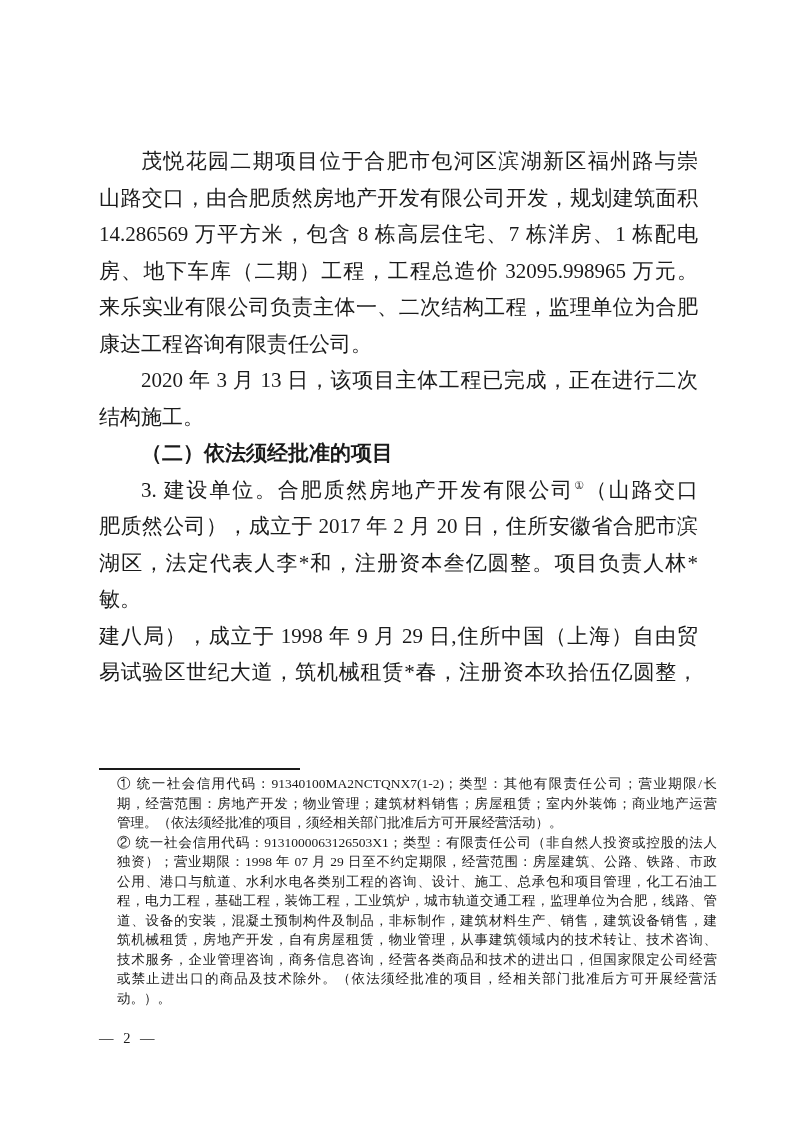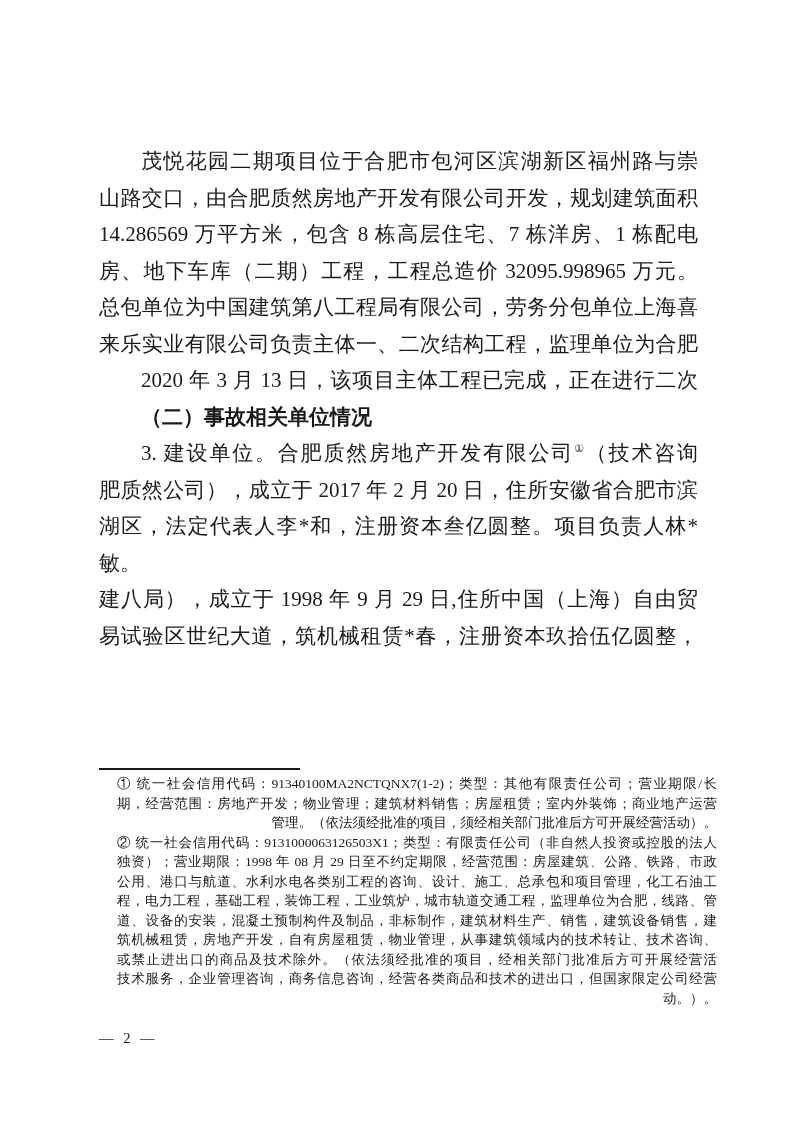--- a/index.html
+++ b/index.html
@@ -57,21 +57,21 @@
     position: absolute;
     left: 99px;
     top: 774px;
     width: 600px;
     margin-left: 18px;
   }
   .fline {
     font-size: 13.5px;
     height: 19.5px;
     line-height: 19.5px;
-    text-align: right;
+    text-align: left;
     color: #1a1a1a;
   }
   .fline.j {
     text-align: justify;
     text-align-last: justify;
     text-justify: inter-character;
   }
   
   .page-num {
     position: absolute;
@@ -85,46 +85,47 @@
 </head>
 <body>
 
 <div class="page">
 
   <main class="body-text">
     <p class="line indent j">茂悦花园二期项目位于合肥市包河区滨湖新区福州路与崇</p>
     <p class="line j">山路交口，由合肥质然房地产开发有限公司开发，规划建筑面积</p>
     <p class="line j">14.286569 万平方米，包含 8 栋高层住宅、7 栋洋房、1 栋配电</p>
     <p class="line j">房、地下车库（二期）工程，工程总造价 32095.998965 万元。</p>
-    <p class="line j">总包单位为中国建筑第八工程局有限公司，劳务分包单位上海喜</p>
     <p class="line j">来乐实业有限公司负责主体一、二次结构工程，监理单位为合肥</p>
+    <p class="line">康达工程咨询有限责任公司。</p>
     <p class="line indent j">2020 年 3 月 13 日，该项目主体工程已完成，正在进行二次</p>
-    <p class="line indent bold">（二）事故相关单位情况</p>
+    <p class="line">结构施工。</p>
+    <p class="line indent bold">（二）依法须经批准的项目</p>
     <p class="line indent j">
-      <span>3. 建设单位。合肥质然房地产开发有限公司</span><sup class="fnref">①</sup><span>（技术咨询</span>
+      <span>3. 建设单位。合肥质然房地产开发有限公司</span><sup class="fnref">①</sup><span>（山路交口</span>
     </p>
     <p class="line j">肥质然公司），成立于 2017 年 2 月 20 日，住所安徽省合肥市滨</p>
     <p class="line j">湖区，法定代表人李*和，注册资本叁亿圆整。项目负责人林*</p>
     <p class="line">敏。</p>
     <p class="line j">建八局），成立于 1998 年 9 月 29 日,住所中国（上海）自由贸</p>
     <p class="line j">易试验区世纪大道，筑机械租赁*春，注册资本玖拾伍亿圆整，</p>
   </main>
 
   <div class="fn-sep"></div>
 
   <section class="footnotes">
     <p class="fline j">① 统一社会信用代码：91340100MA2NCTQNX7(1-2)；类型：其他有限责任公司；营业期限/长</p>
     <p class="fline j">期，经营范围：房地产开发；物业管理；建筑材料销售；房屋租赁；室内外装饰；商业地产运营</p>
     <p class="fline">管理。（依法须经批准的项目，须经相关部门批准后方可开展经营活动）。</p>
     <p class="fline j">② 统一社会信用代码：9131000063126503X1；类型：有限责任公司（非自然人投资或控股的法人</p>
-    <p class="fline j">独资）；营业期限：1998 年 08 月 29 日至不约定期限，经营范围：房屋建筑、公路、铁路、市政</p>
+    <p class="fline j">独资）；营业期限：1998 年 07 月 29 日至不约定期限，经营范围：房屋建筑、公路、铁路、市政</p>
     <p class="fline j">公用、港口与航道、水利水电各类别工程的咨询、设计、施工、总承包和项目管理，化工石油工</p>
     <p class="fline j">程，电力工程，基础工程，装饰工程，工业筑炉，城市轨道交通工程，监理单位为合肥，线路、管</p>
     <p class="fline j">道、设备的安装，混凝土预制构件及制品，非标制作，建筑材料生产、销售，建筑设备销售，建</p>
     <p class="fline j">筑机械租赁，房地产开发，自有房屋租赁，物业管理，从事建筑领域内的技术转让、技术咨询、</p>
+    <p class="fline j">技术服务，企业管理咨询，商务信息咨询，经营各类商品和技术的进出口，但国家限定公司经营</p>
     <p class="fline j">或禁止进出口的商品及技术除外。（依法须经批准的项目，经相关部门批准后方可开展经营活</p>
-    <p class="fline j">技术服务，企业管理咨询，商务信息咨询，经营各类商品和技术的进出口，但国家限定公司经营</p>
     <p class="fline">动。）。</p>
   </section>
 
   <div class="page-num">— 2 —</div>
 
 </div>
 
 </body></html>

